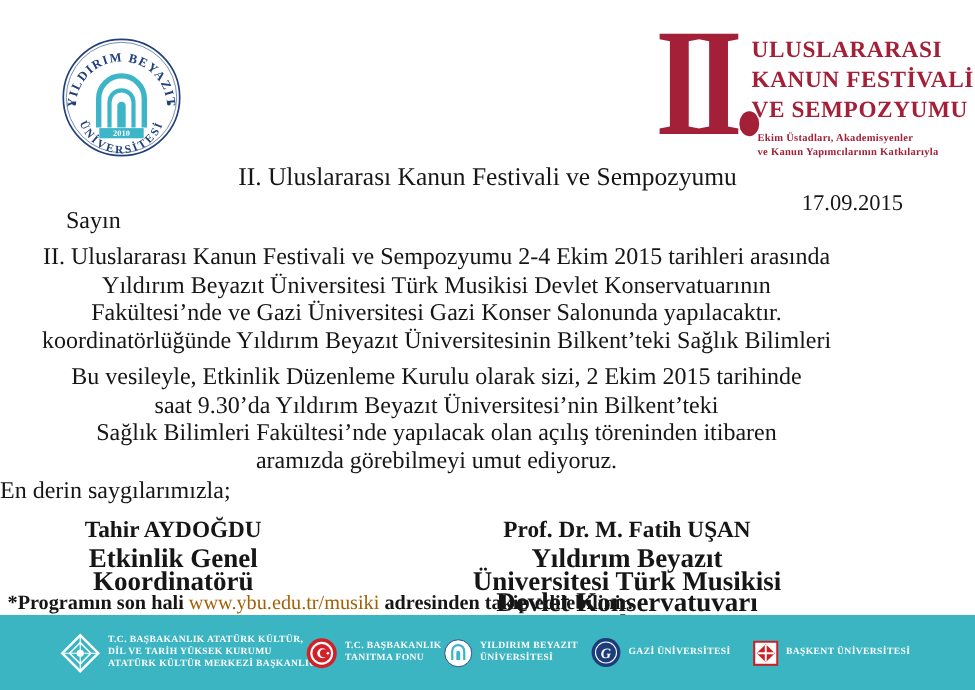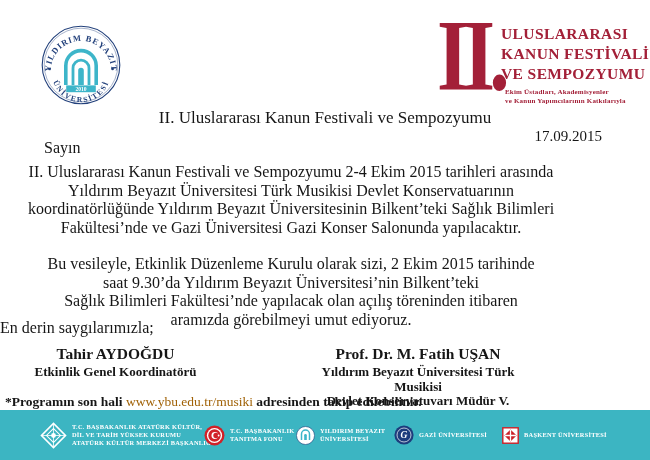--- a/index.html
+++ b/index.html
@@ -28,29 +28,29 @@
   .fl-sub{font-weight:bold;color:var(--crimson);font-size:7px;line-height:8.5px;
           letter-spacing:.2px;white-space:nowrap;}
 
   .title{position:absolute;top:108px;left:0;width:100%;text-align:center;font-size:17px;}
   .date{position:absolute;top:128px;right:48px;font-size:15px;text-align:right;}
   .salutation{position:absolute;left:44px;top:139px;font-size:16px;}
 
   .body-text{position:absolute;top:163px;left:0;width:582px;text-align:center;
              font-size:16px;line-height:18.5px;}
   .bline{white-space:nowrap;}
-  .bline.para2{margin-top:18px;}
+  .bline.para2{margin-top:6px;}
 
   .closing{position:absolute;top:319px;left:0;width:100%;text-align:left;font-size:16px;}
 
   .sig{position:absolute;text-align:center;font-weight:bold;}
   .sig-left{left:18px;top:345px;width:195px;}
   .sig-right{left:308px;top:345px;width:220px;}
   .sig-name{font-size:15.5px;}
-  .sig-title{font-size:13px;line-height:14.5px;margin-top:2px;}
+  .sig-title{font-size:18px;line-height:14.5px;margin-top:2px;}
 
   .footnote{position:absolute;left:5px;top:394px;font-size:13.5px;font-weight:bold;}
   .footnote .url{color:#a16207;font-weight:normal;}
 
   .footer-bar{position:absolute;left:0;top:410px;width:650px;height:50px;background:var(--teal);}
   .partner{position:absolute;top:0;height:50px;display:flex;align-items:center;gap:5px;color:#fff;}
   .p-lines{font-weight:bold;font-size:6.4px;line-height:7.8px;letter-spacing:.25px;white-space:nowrap;}
   .p1{left:40px;}  .p2{left:204px;}  .p3{left:296px;}  .p4{left:394px;}  .p5{left:502px;}
 </style>
 </head>
@@ -95,22 +95,22 @@
     </div>
   </div>
 
   <div class="title">II. Uluslararası Kanun Festivali ve Sempozyumu</div>
   <div class="date">17.09.2015</div>
   <div class="salutation">Sayın</div>
 
   <div class="body-text">
     <div class="bline">II. Uluslararası Kanun Festivali ve Sempozyumu 2-4 Ekim 2015 tarihleri arasında</div>
     <div class="bline">Yıldırım Beyazıt Üniversitesi Türk Musikisi Devlet Konservatuarının</div>
+    <div class="bline">Fakültesi’nde ve Gazi Üniversitesi Gazi Konser Salonunda yapılacaktır.</div>
     <div class="bline">koordinatörlüğünde Yıldırım Beyazıt Üniversitesinin Bilkent’teki Sağlık Bilimleri</div>
-    <div class="bline">Fakültesi’nde ve Gazi Üniversitesi Gazi Konser Salonunda yapılacaktır.</div>
     <div class="bline para2">Bu vesileyle, Etkinlik Düzenleme Kurulu olarak sizi, 2 Ekim 2015 tarihinde</div>
     <div class="bline">saat 9.30’da Yıldırım Beyazıt Üniversitesi’nin Bilkent’teki</div>
     <div class="bline">Sağlık Bilimleri Fakültesi’nde yapılacak olan açılış töreninden itibaren</div>
     <div class="bline">aramızda görebilmeyi umut ediyoruz.</div>
   </div>
 
   <div class="closing">En derin saygılarımızla;</div>
 
   <div class="sig sig-left">
     <div class="sig-name">Tahir AYDOĞDU</div>

